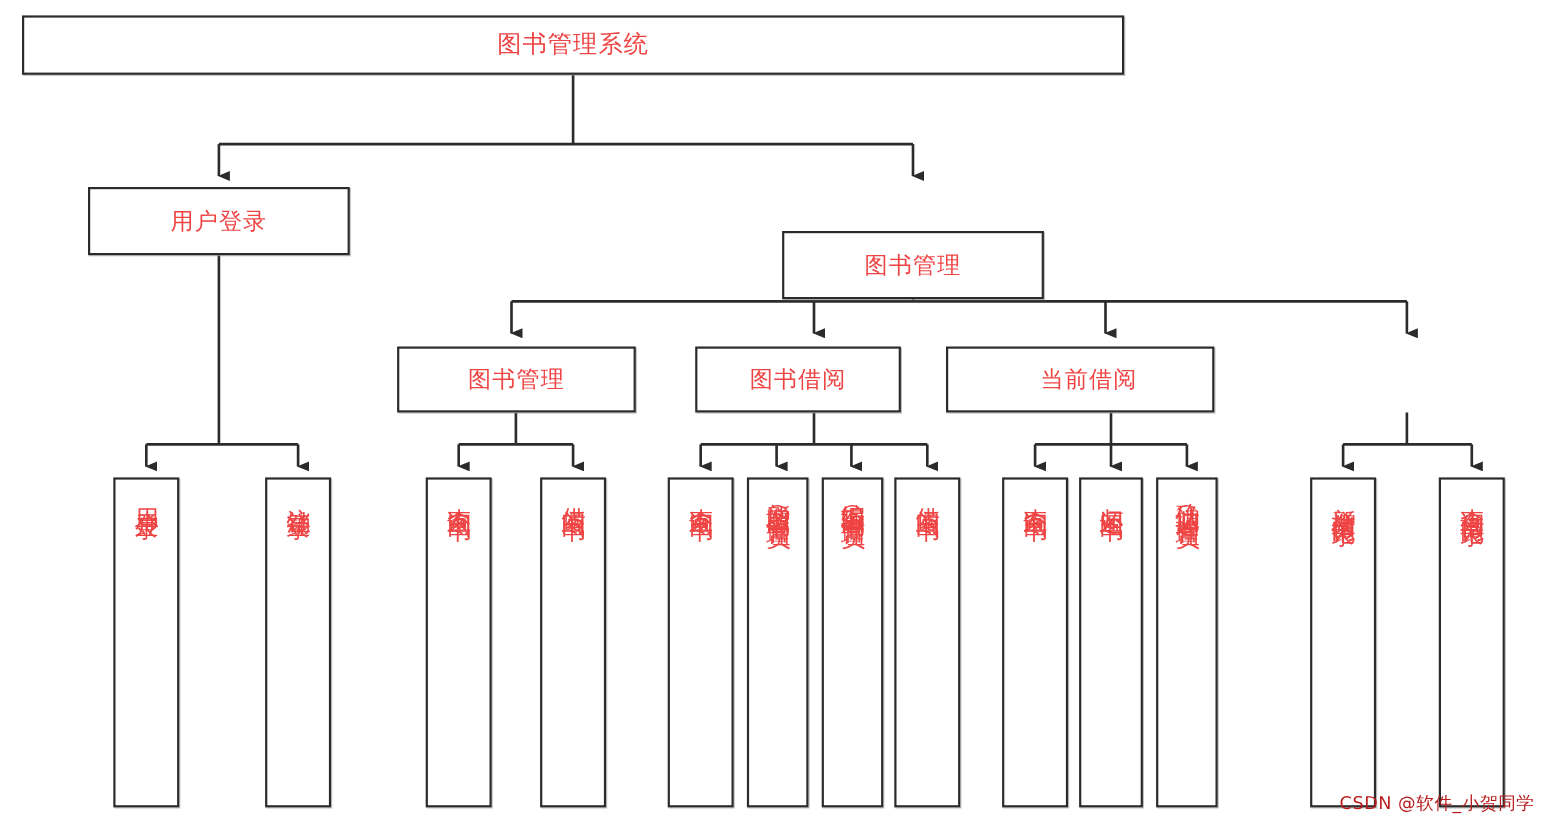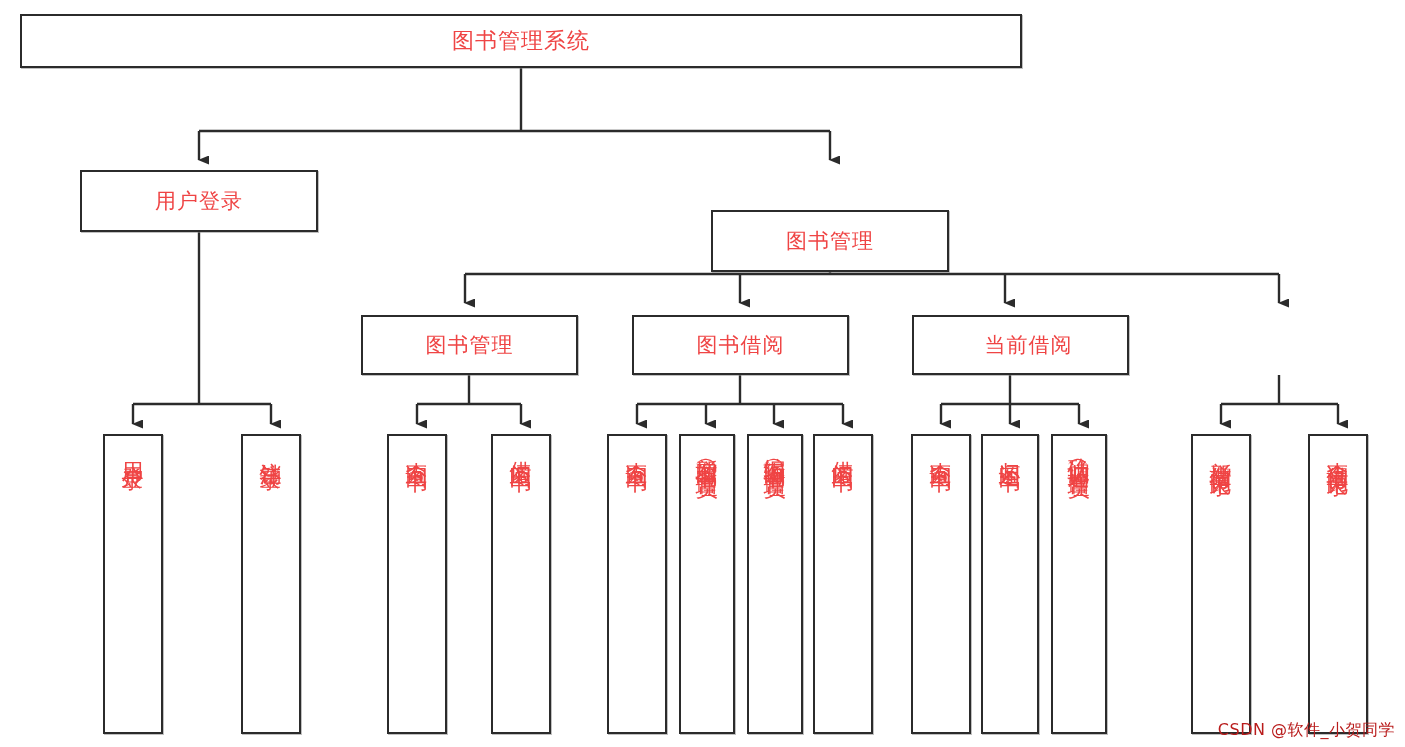--- a/index.html
+++ b/index.html
@@ -144,24 +144,24 @@
   <div class="node level2" style="left:80px; top:170px; width:238px; height:62px;">
     <span class="node-label">用户登录</span>
   </div>
   <div class="node level2" style="left:711px; top:170px; width:238px; height:62px;margin-top:40px;">
     <span class="node-label">图书管理</span>
   </div>
 
   <div class="node level3" style="left:361px; top:315px; width:217px; height:60px;">
     <span class="node-label">图书管理</span>
   </div>
-  <div class="node level3" style="left:632px; top:315px; width:217px; height:60px;">
+  <div class="node level3" style="left:632px; top:315px; width:187px; height:60px;">
     <span class="node-label">图书借阅</span>
   </div>
-  <div class="node level3" style="left:912px; top:315px; width:217px; height:60px;padding-left:16px;">
+  <div class="node level3" style="left:860px; top:315px; width:244px; height:60px;padding-left:16px;">
     <span class="node-label">当前借阅</span>
   </div>
 
   <div class="node leaf" style="left:103px; top:434px; width:60px; height:300px;">
     <span class="node-label">用户登录</span>
   </div>
   <div class="node leaf" style="left:241px; top:434px; width:60px; height:300px;">
     <span class="node-label">注销登录</span>
   </div>
 

